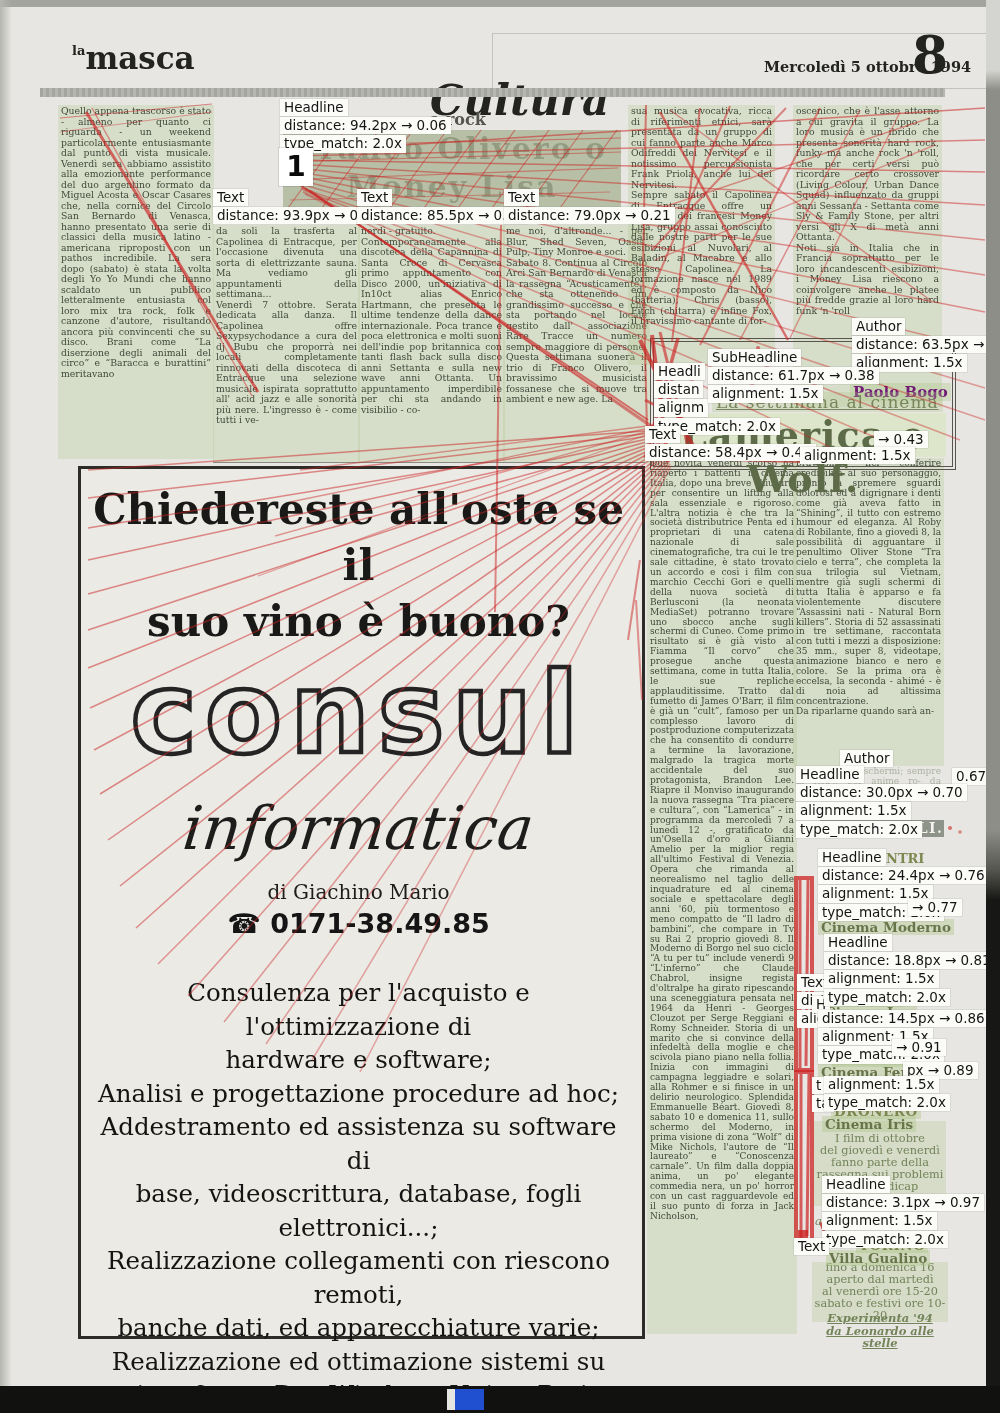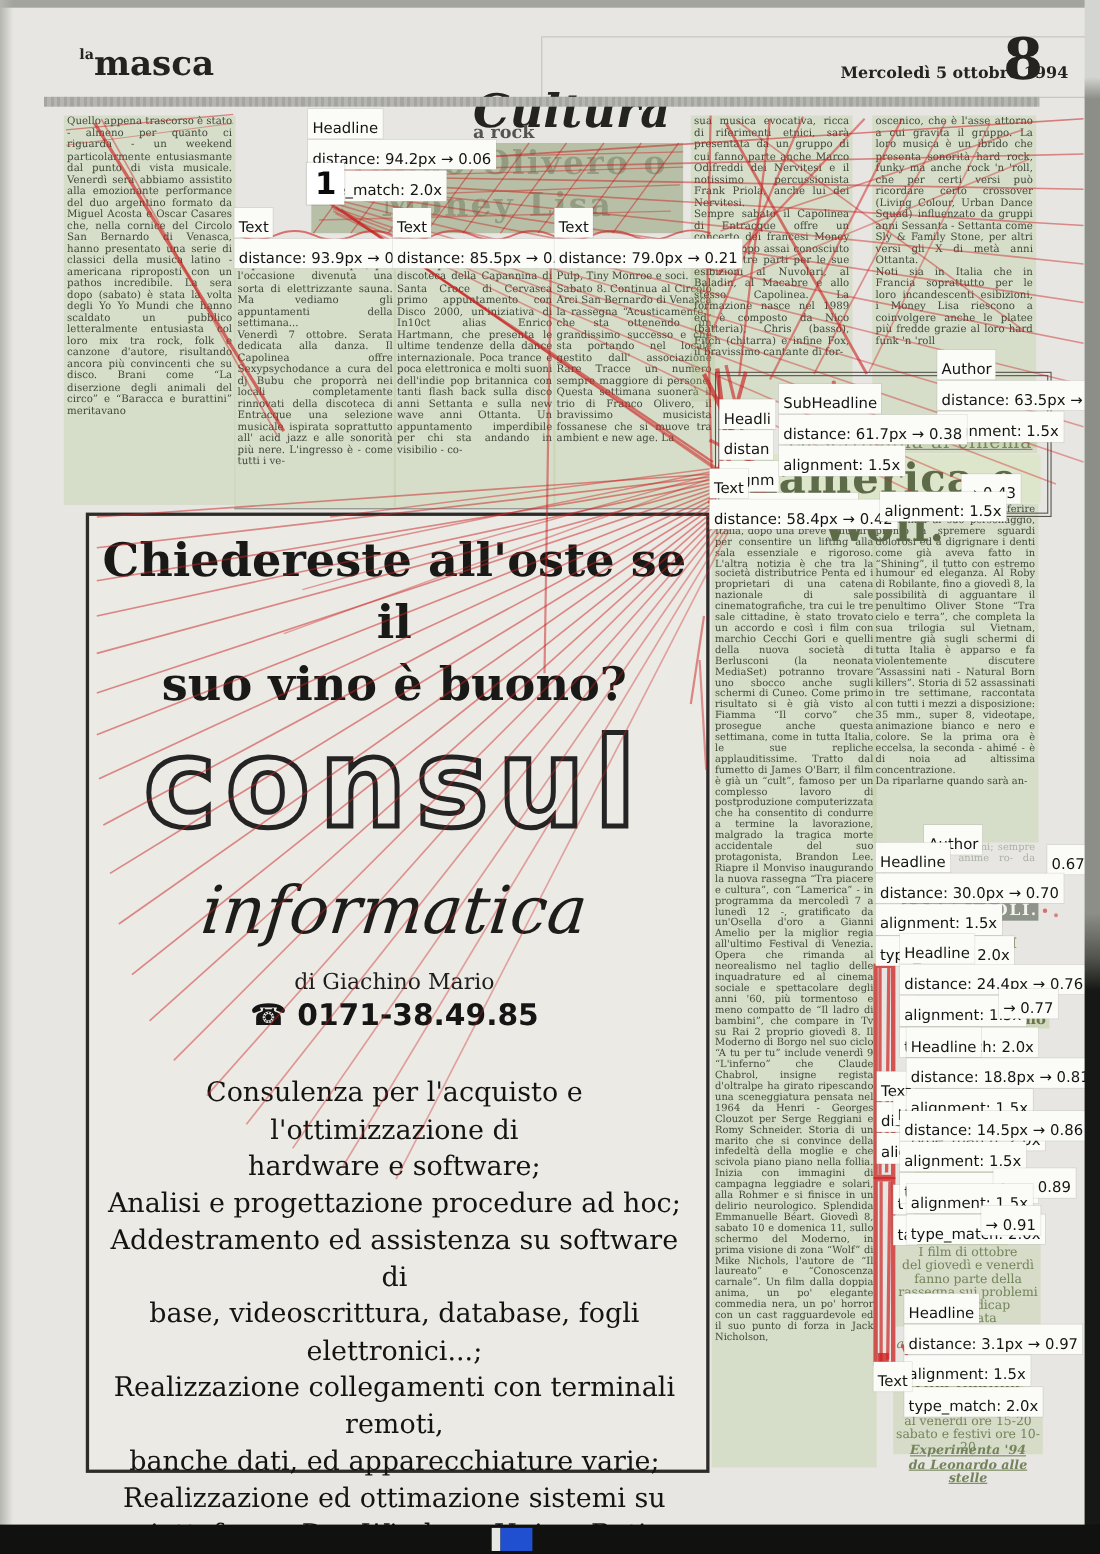--- a/index.html
+++ b/index.html
@@ -7,21 +7,21 @@
          background:#e7e6e2;font-family:"DejaVu Serif",serif;}
   .abs{position:absolute;}
   
   .col{font:9.3px/10.5px "DejaVu Serif",serif;color:#414a3b;text-align:justify;
        white-space:pre-line;background:rgba(172,196,138,.28);padding:1px 3px;
        overflow:hidden;z-index:1;}
   .cine{font-size:9px;line-height:9.9px;}
   .faint{background:none;color:rgba(95,115,85,.45);z-index:1;}
   
   .ann{z-index:6;font:13.5px/1.05 "DejaVu Sans","Liberation Sans",sans-serif;color:#141414;}
-  .ann span{display:block;width:max-content;background:#fbfbf8;padding:11px 4px 2px;
+  .ann span{display:block;width:max-content;background:#fbfbf8;padding:1px 4px 2px;
             margin-bottom:1px;box-shadow:0 0 0 .5px rgba(110,110,110,.22);}
   .z5{z-index:5}.z7{z-index:7}
   
   .mast{color:#23231f;z-index:2;}
   
   .lst-city{font:bold 13.5px "DejaVu Serif",serif;color:#7c8850;letter-spacing:.5px;
             background:rgba(176,198,138,.4);padding:0 3px;width:max-content;z-index:5;}
   .lst-venue{font:bold 13.5px "DejaVu Serif",serif;color:#68754a;
             background:rgba(176,198,138,.4);padding:0 3px;width:max-content;z-index:5;}
   .lst-note{font:11.3px/12.1px "DejaVu Serif",serif;color:#74845a;text-align:center;
@@ -140,21 +140,21 @@
   <div class="abs ad-phone" style="left:88px;top:908px;width:541px;">
     <span>☎</span>
     <span>0171-38.49.85</span>
   </div>
   <div class="abs ad-services" style="left:88px;top:976px;width:541px;">
     <div>Consulenza per l'acquisto e l'ottimizzazione di</div>
     <div>hardware e software;</div>
     <div>Analisi e progettazione procedure ad hoc;</div>
     <div>Addestramento ed assistenza su software di</div>
     <div>base, videoscrittura, database, fogli elettronici...;</div>
-    <div>Realizzazione collegamenti con terminali remoti,</div>
+    <div>Realizzazione collegamenti con riescono remoti,</div>
     <div>banche dati, ed apparecchiature varie;</div>
     <div>Realizzazione ed ottimazione sistemi su</div>
     <div>piattaforme Dos Windows Unix e Reti;</div>
     <div>Consulenza in materia di contenzioso.</div>
   </div>
 
   <svg class="red" width="1000" height="1413" viewBox="0 0 1000 1413">
     <g stroke="#cc2222" fill="none">
 
       <line x1="293" y1="152" x2="985" y2="108" stroke-width="1.5" opacity=".55"></line>
@@ -352,21 +352,21 @@
     <span>type_match: 2.0x</span>
   </div>
 
   <div class="abs ann" style="left:903px;top:1062px;">
     <span>px → 0.89</span>
   </div>
   <div class="abs ann" style="left:824px;top:1076px;">
     <span>alignment: 1.5x</span>
     <span>type_match: 2.0x</span>
   </div>
-  <div class="abs ann z7" style="left:892px;top:1096px;">
+  <div class="abs ann z7" style="left:892px;top:1039px;">
     <span>→ 0.91</span>
   </div>
   <div class="abs ann z5" style="left:812px;top:1077px;">
     <span>t</span>
     <span>ta</span>
   </div>
 
   <div class="abs" style="left:815px;top:1214px;font:italic 11.5px 'DejaVu Serif',serif;color:#74845a;z-index:5;">
     <span>ab</span>
     <span>Baby-birba</span>

